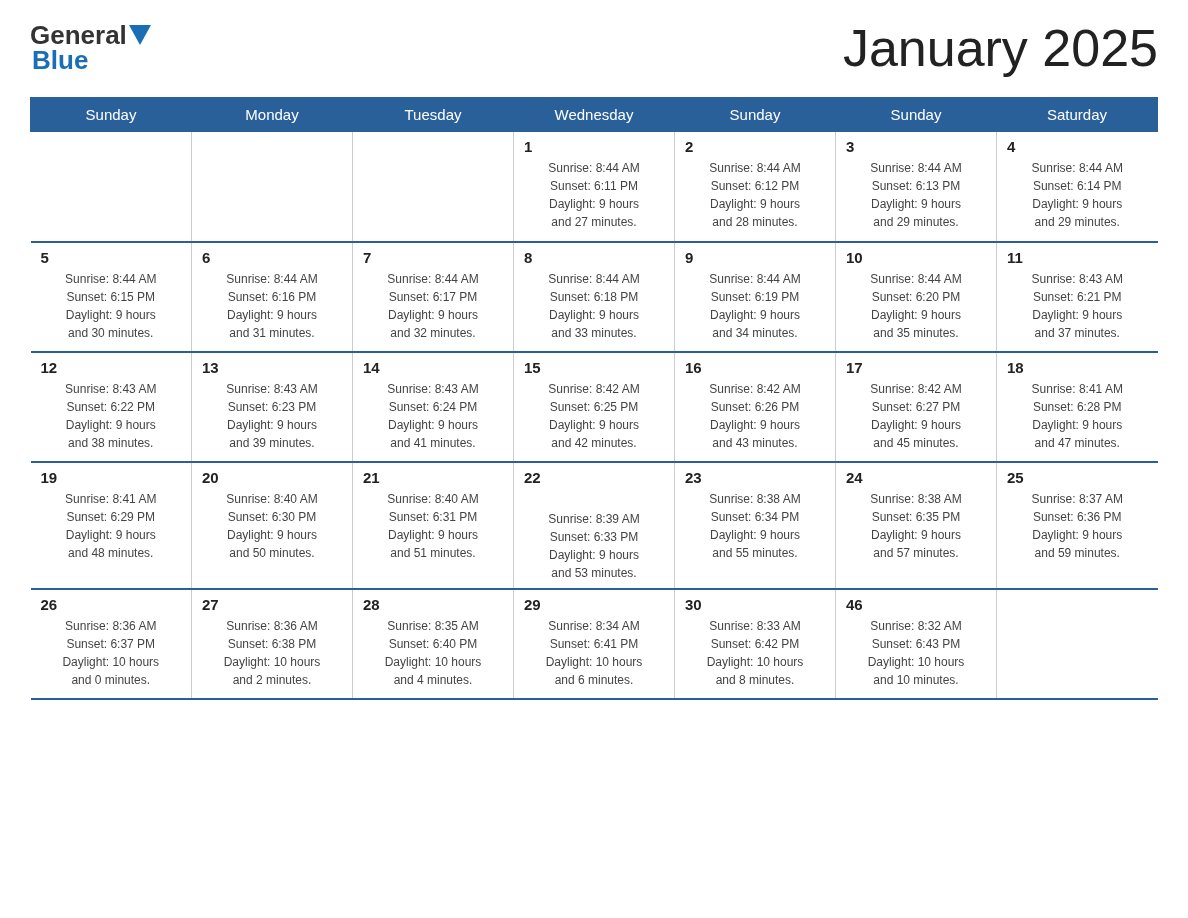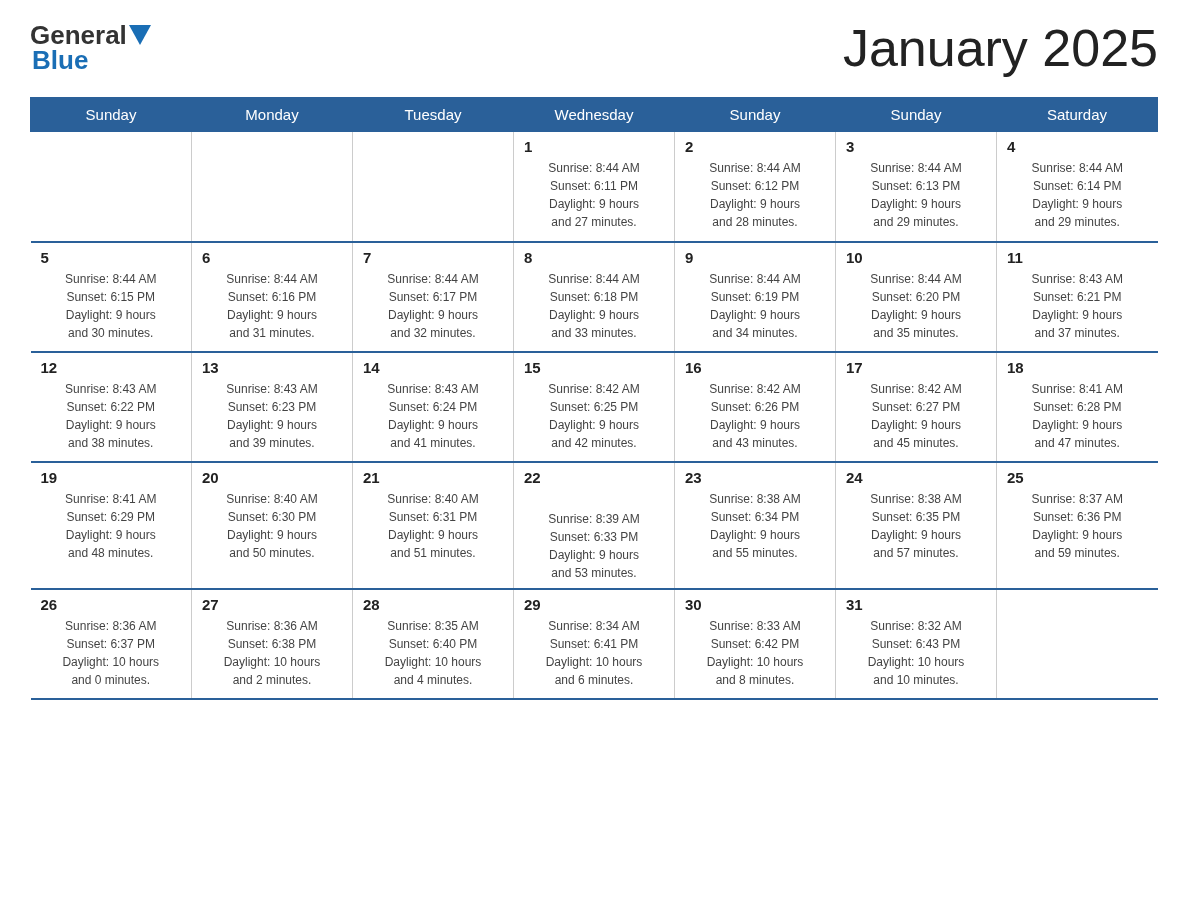--- a/index.html
+++ b/index.html
@@ -340,21 +340,21 @@
 and 6 minutes.</div>
         </td>
         <td>
           <div class="day-number">30</div>
           <div class="day-info" style="white-space: pre-line;">Sunrise: 8:33 AM
 Sunset: 6:42 PM
 Daylight: 10 hours
 and 8 minutes.</div>
         </td>
         <td>
-          <div class="day-number">31</div>
+          <div class="day-number">46</div>
           <div class="day-info" style="white-space: pre-line;">Sunrise: 8:32 AM
 Sunset: 6:43 PM
 Daylight: 10 hours
 and 10 minutes.</div>
         </td>
         <td class="empty-cell"></td>
       </tr>
     </tbody>
 </table>
 

